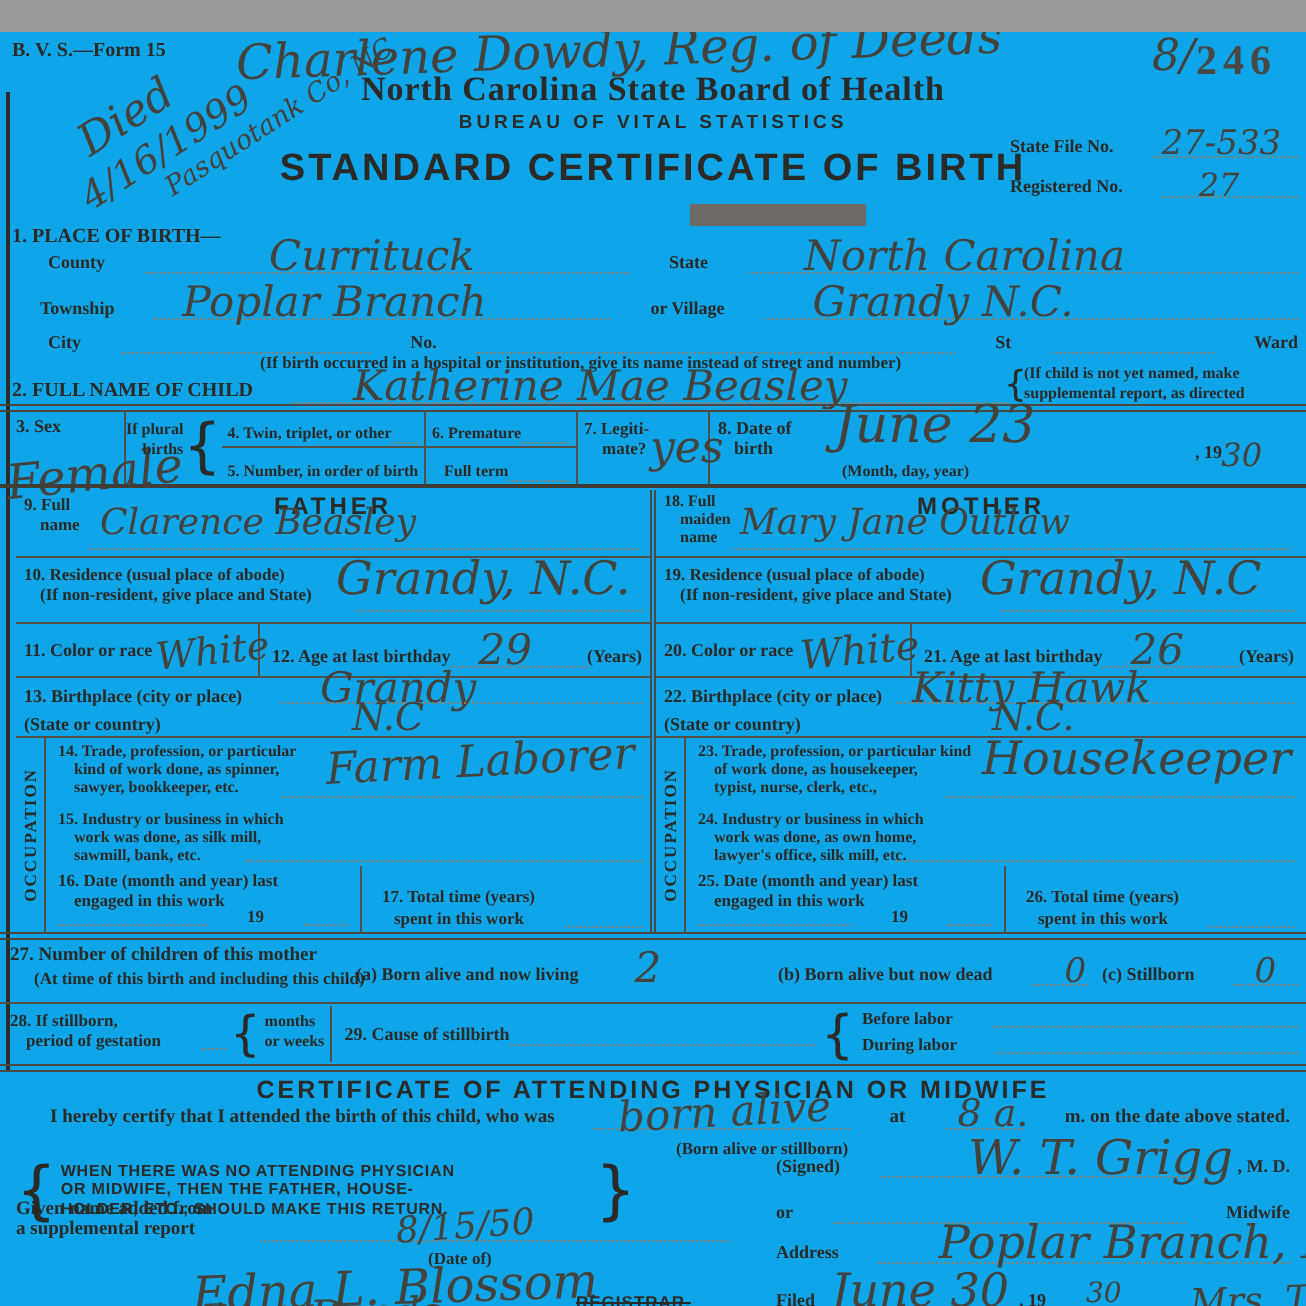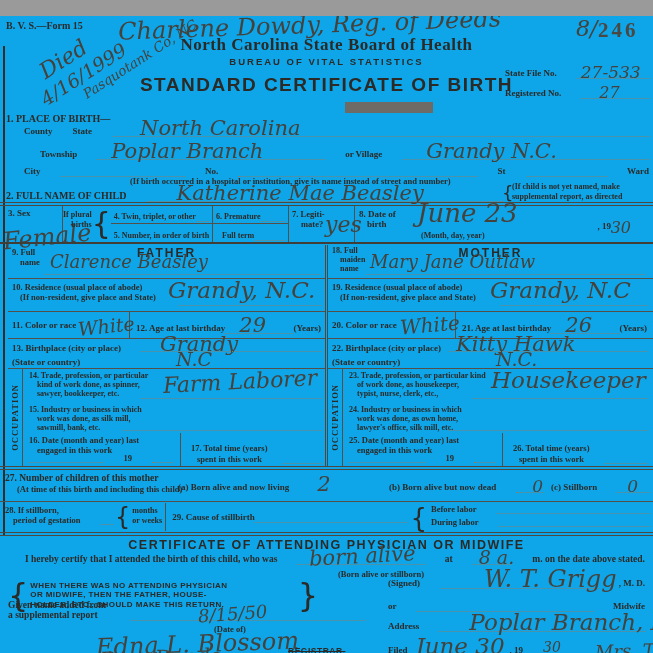--- a/index.html
+++ b/index.html
@@ -78,27 +78,30 @@
       <span class="hand hv" style="font-size:16px;left:18px;">27</span>
     </span>
   </div>
 
   <div class="a" style="left:345px;top:86px;width:88px;height:11px;background:#6e6b66;"></div>
 
   <div class="a lbl s10" style="left:6px;top:97px;">1. PLACE OF BIRTH—</div>
 
   <div class="a row" style="left:24px;top:101px;right:4px;height:20px;">
     <span class="lbl">County</span>
+    <span class="fx" style="width:242px;">
+      <span class="hand hv" style="font-size:21px;left:62px;">Currituck</span>
+    </span>
     <span class="lbl">State</span>
     <span class="fill">
       <span class="hand hv" style="font-size:21px;left:28px;">North Carolina</span>
     </span>
   </div>
 
-  <div class="a row" style="left:40px;top:124px;right:4px;height:20px;">
+  <div class="a row" style="left:20px;top:124px;right:4px;height:20px;">
     <span class="lbl">Township</span>
     <span class="fx" style="width:228px;">
       <span class="hand hv" style="font-size:21px;left:14px;">Poplar Branch</span>
     </span>
     <span class="lbl">or Village</span>
     <span class="fill">
       <span class="hand hv" style="font-size:21px;left:24px;">Grandy N.C.</span>
     </span>
   </div>
 

